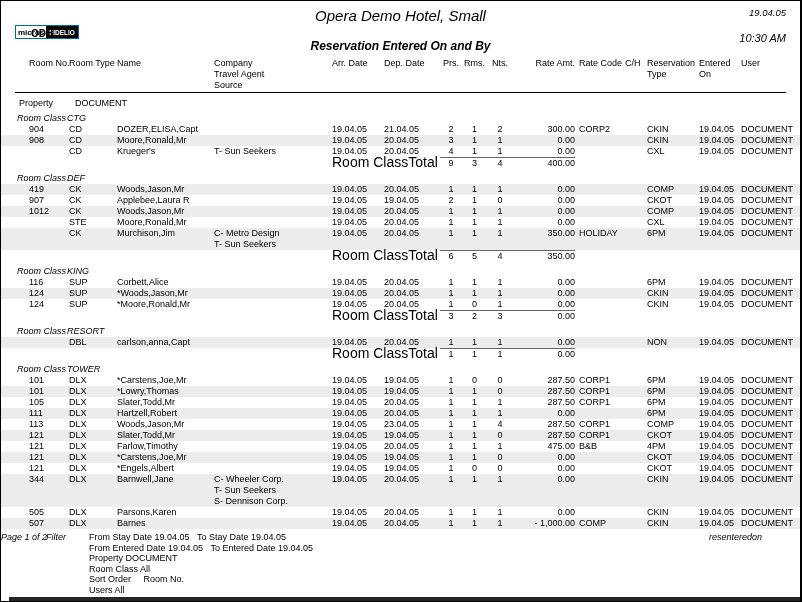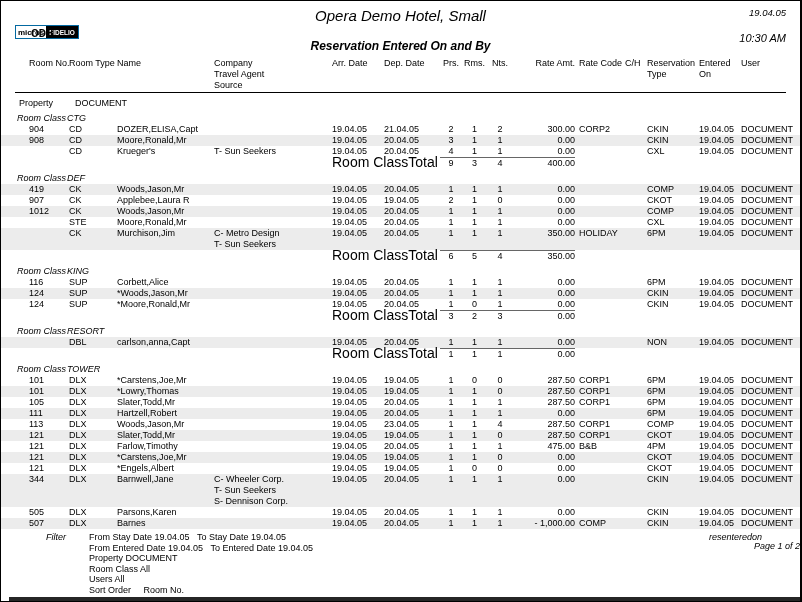--- a/index.html
+++ b/index.html
@@ -38,21 +38,21 @@
   .room-class-label { display:inline-block; width:50px; }
   .row { min-height:11px; }
   .row.shaded { background: var(--stripe); }
   .total-row .c-total-label { grid-column: 5 / span 2; font-size:14px; line-height:11px; }
   .total-row .overline { border-top:1px solid var(--total_rule); }
   
   .report-footer { position:absolute; left:0; right:0; top:531px; height:66px; }
   .filter-label { position:absolute; left:45px; top:0; font-size:9px; font-style:italic; }
   .filter-lines { position:absolute; left:88px; top:0; }
   .filter-line { font-size:9px; line-height:10.5px; white-space:pre; }
-  .page-num { position:absolute; left:0; right:0; top:9px; text-align:right; font-size:9px; font-style:italic; }
+  .page-num { position:absolute; left:0; right:0; top:0; text-align:left; font-size:9px; font-style:italic; }
   .report-id { position:absolute; right:38px; top:0; font-size:9px; font-style:italic; }
   .page-bottom-edge { position:absolute; left:8px; right:0; bottom:0; height:4px; background:#262626; }
 </style>
 </head>
 <body>
 
 <div class="page">
 
   <div class="report-header">
     <span class="logo">
@@ -557,21 +557,21 @@
       </div>
     </div>
 
   <div class="report-footer">
     <span class="filter-label">Filter</span>
     <div class="filter-lines" id="filter-lines">
         <div class="filter-line">From Stay Date 19.04.05   To Stay Date 19.04.05</div>
         <div class="filter-line">From Entered Date 19.04.05   To Entered Date 19.04.05</div>
         <div class="filter-line">Property DOCUMENT</div>
         <div class="filter-line">Room Class All</div>
+        <div class="filter-line">Sort Order     Room No.</div>
         <div class="filter-line">Users All</div>
-        <div class="filter-line">Sort Order     Room No.</div>
       </div>
     <div class="page-num">Page 1 of 2</div>
     <div class="report-id">resenteredon</div>
   </div>
 
   <div class="page-bottom-edge"></div>
 </div>
 
 </body></html>

